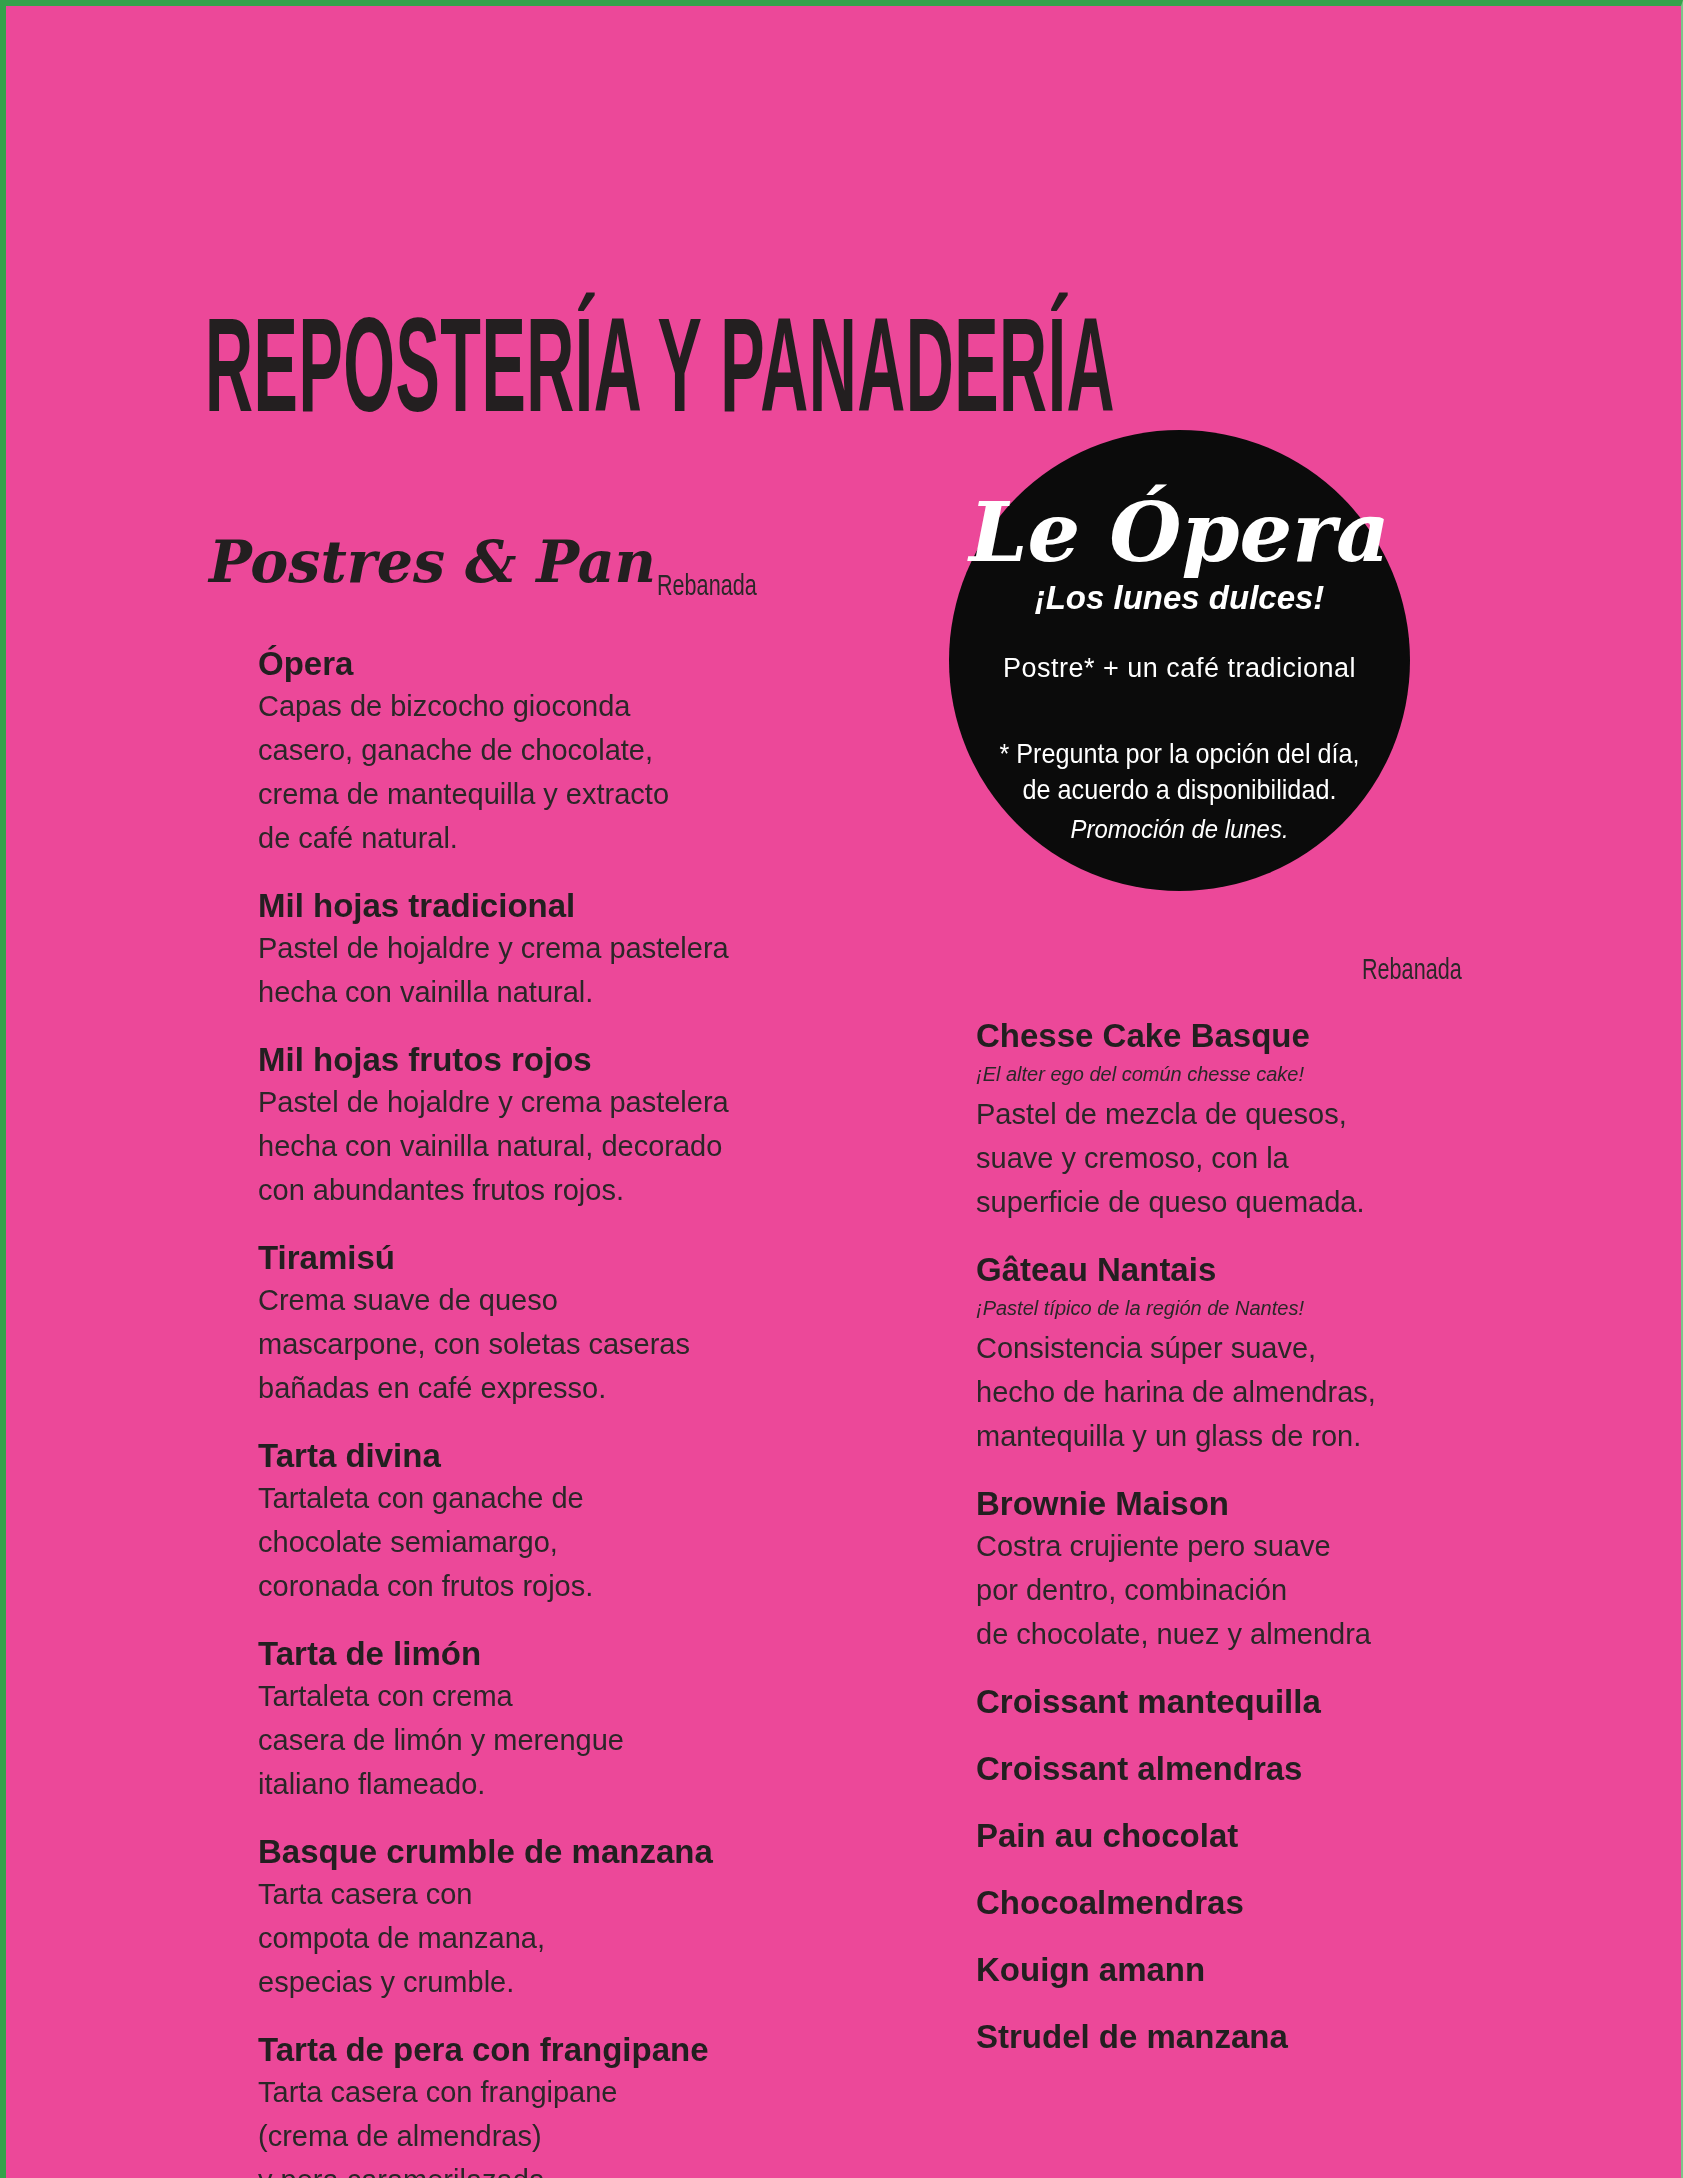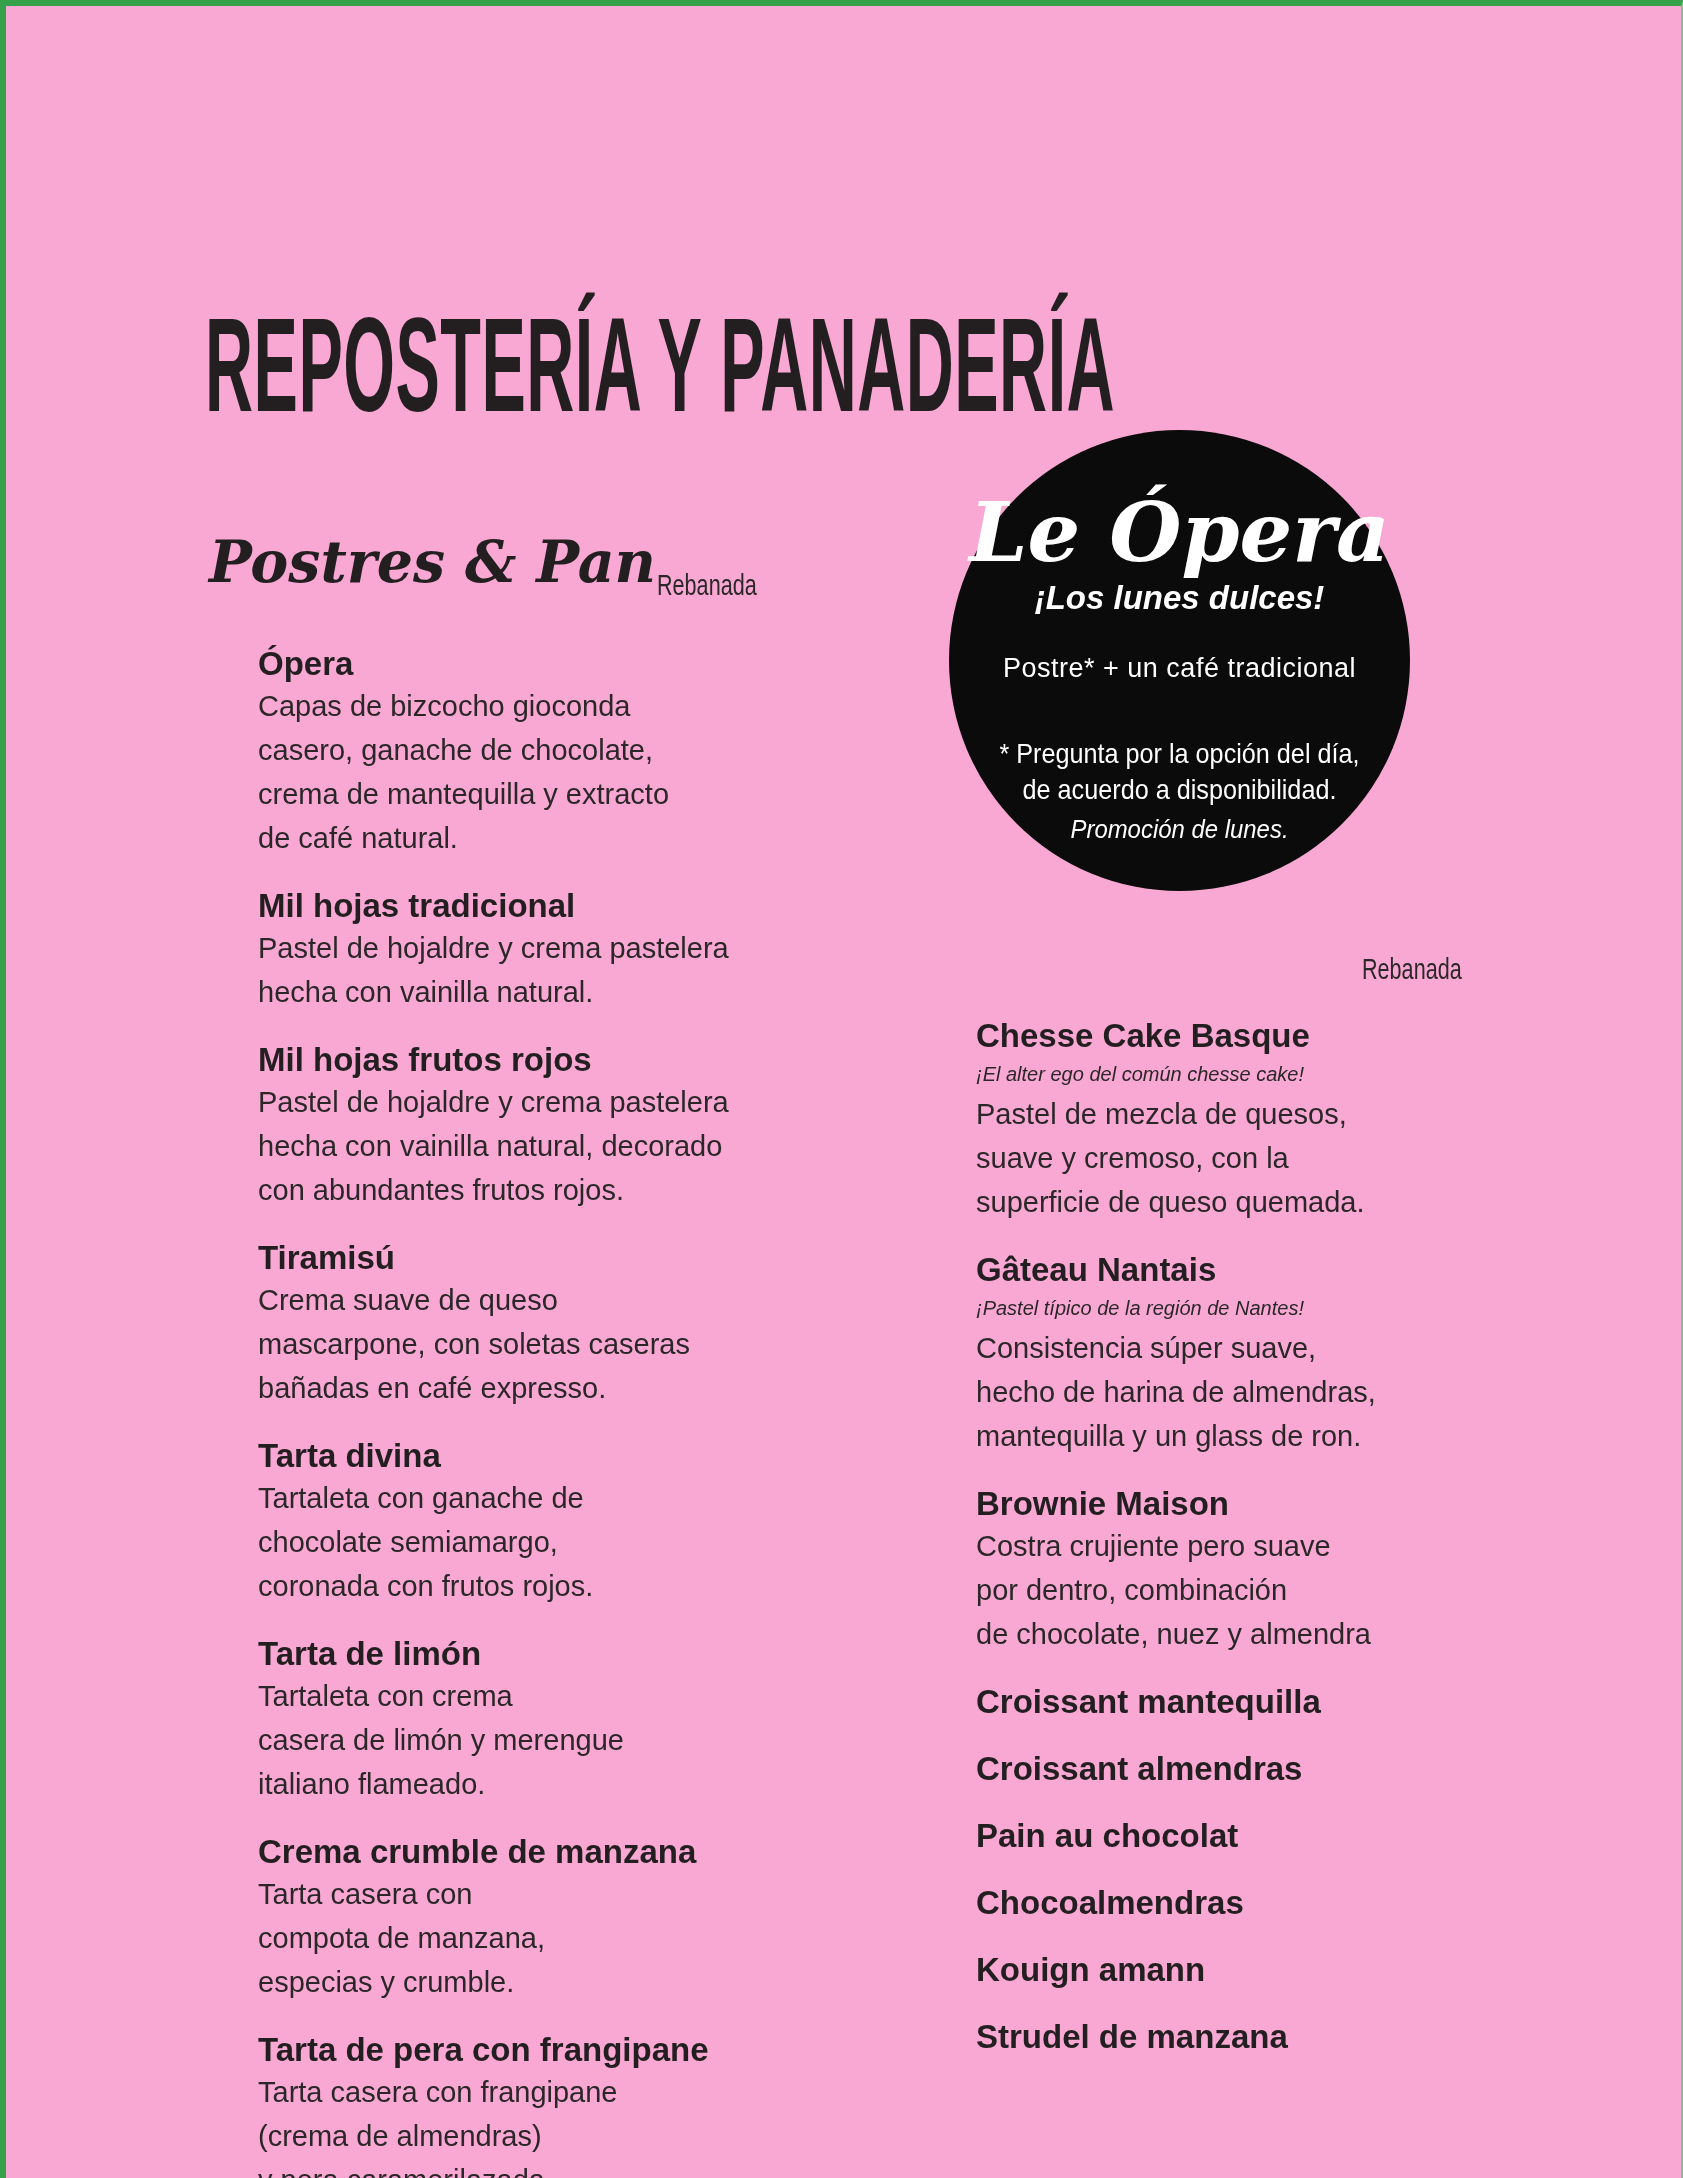--- a/index.html
+++ b/index.html
@@ -1,19 +1,19 @@
 <!DOCTYPE html>
 <html><head>
 <meta charset="utf-8">
 <style>
   html,body{margin:0;padding:0;background:#ffffff;}
   .page{
     position:relative;
     width:1683px;height:2178px;
-    background:#f9a8d4;
+    background:#ec4899;
     box-sizing:border-box;
     border-top:6px solid #35a24b;
     border-left:6px solid #35a24b;
     border-right:2px solid #7cc489;
     overflow:hidden;
     font-family:"Liberation Sans", sans-serif;
     color:#262223;
   }
   .main-title{
     position:absolute;left:199px;top:204px;
@@ -124,21 +124,21 @@
 chocolate semiamargo,
 coronada con frutos rojos.</p>
     </div>
     <div class="menu-item">
       <h3 class="item-name">Tarta de limón</h3>
       <p class="item-desc">Tartaleta con crema
 casera de limón y merengue
 italiano flameado.</p>
     </div>
     <div class="menu-item">
-      <h3 class="item-name">Crema crumble de manzana</h3>
+      <h3 class="item-name">Basque crumble de manzana</h3>
       <p class="item-desc">Tarta casera con
 compota de manzana,
 especias y crumble.</p>
     </div>
     <div class="menu-item">
       <h3 class="item-name">Tarta de pera con frangipane</h3>
       <p class="item-desc">Tarta casera con frangipane
 (crema de almendras)
 y pera caramerilazada.</p>
     </div>

